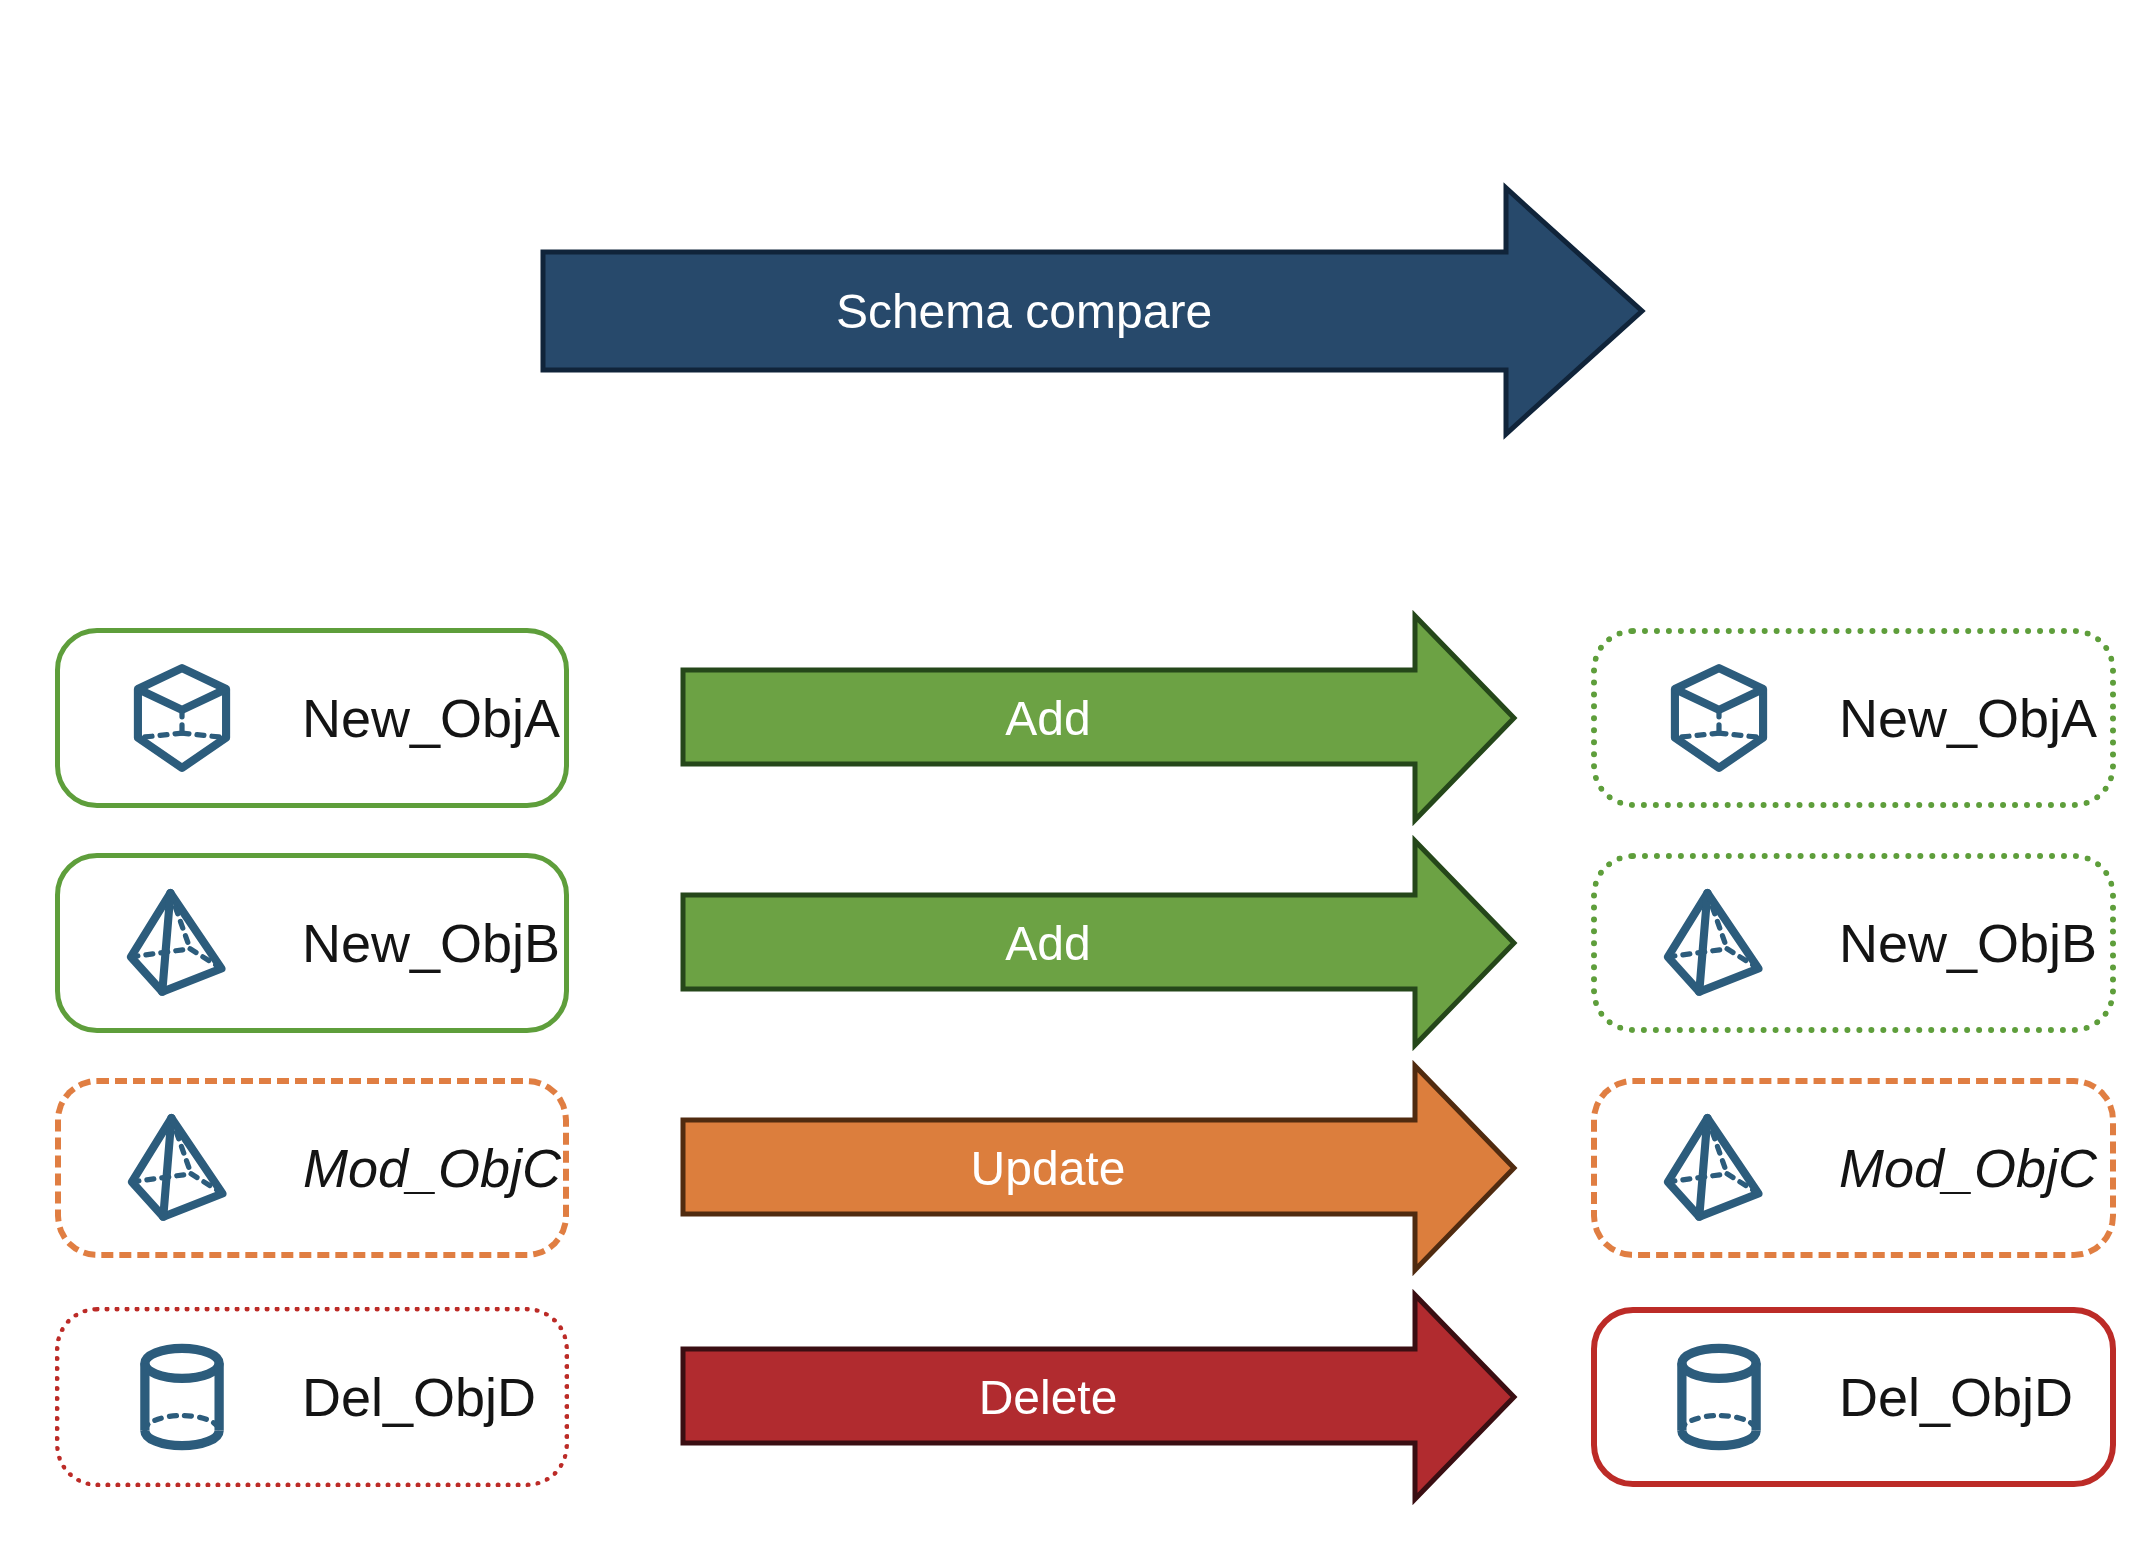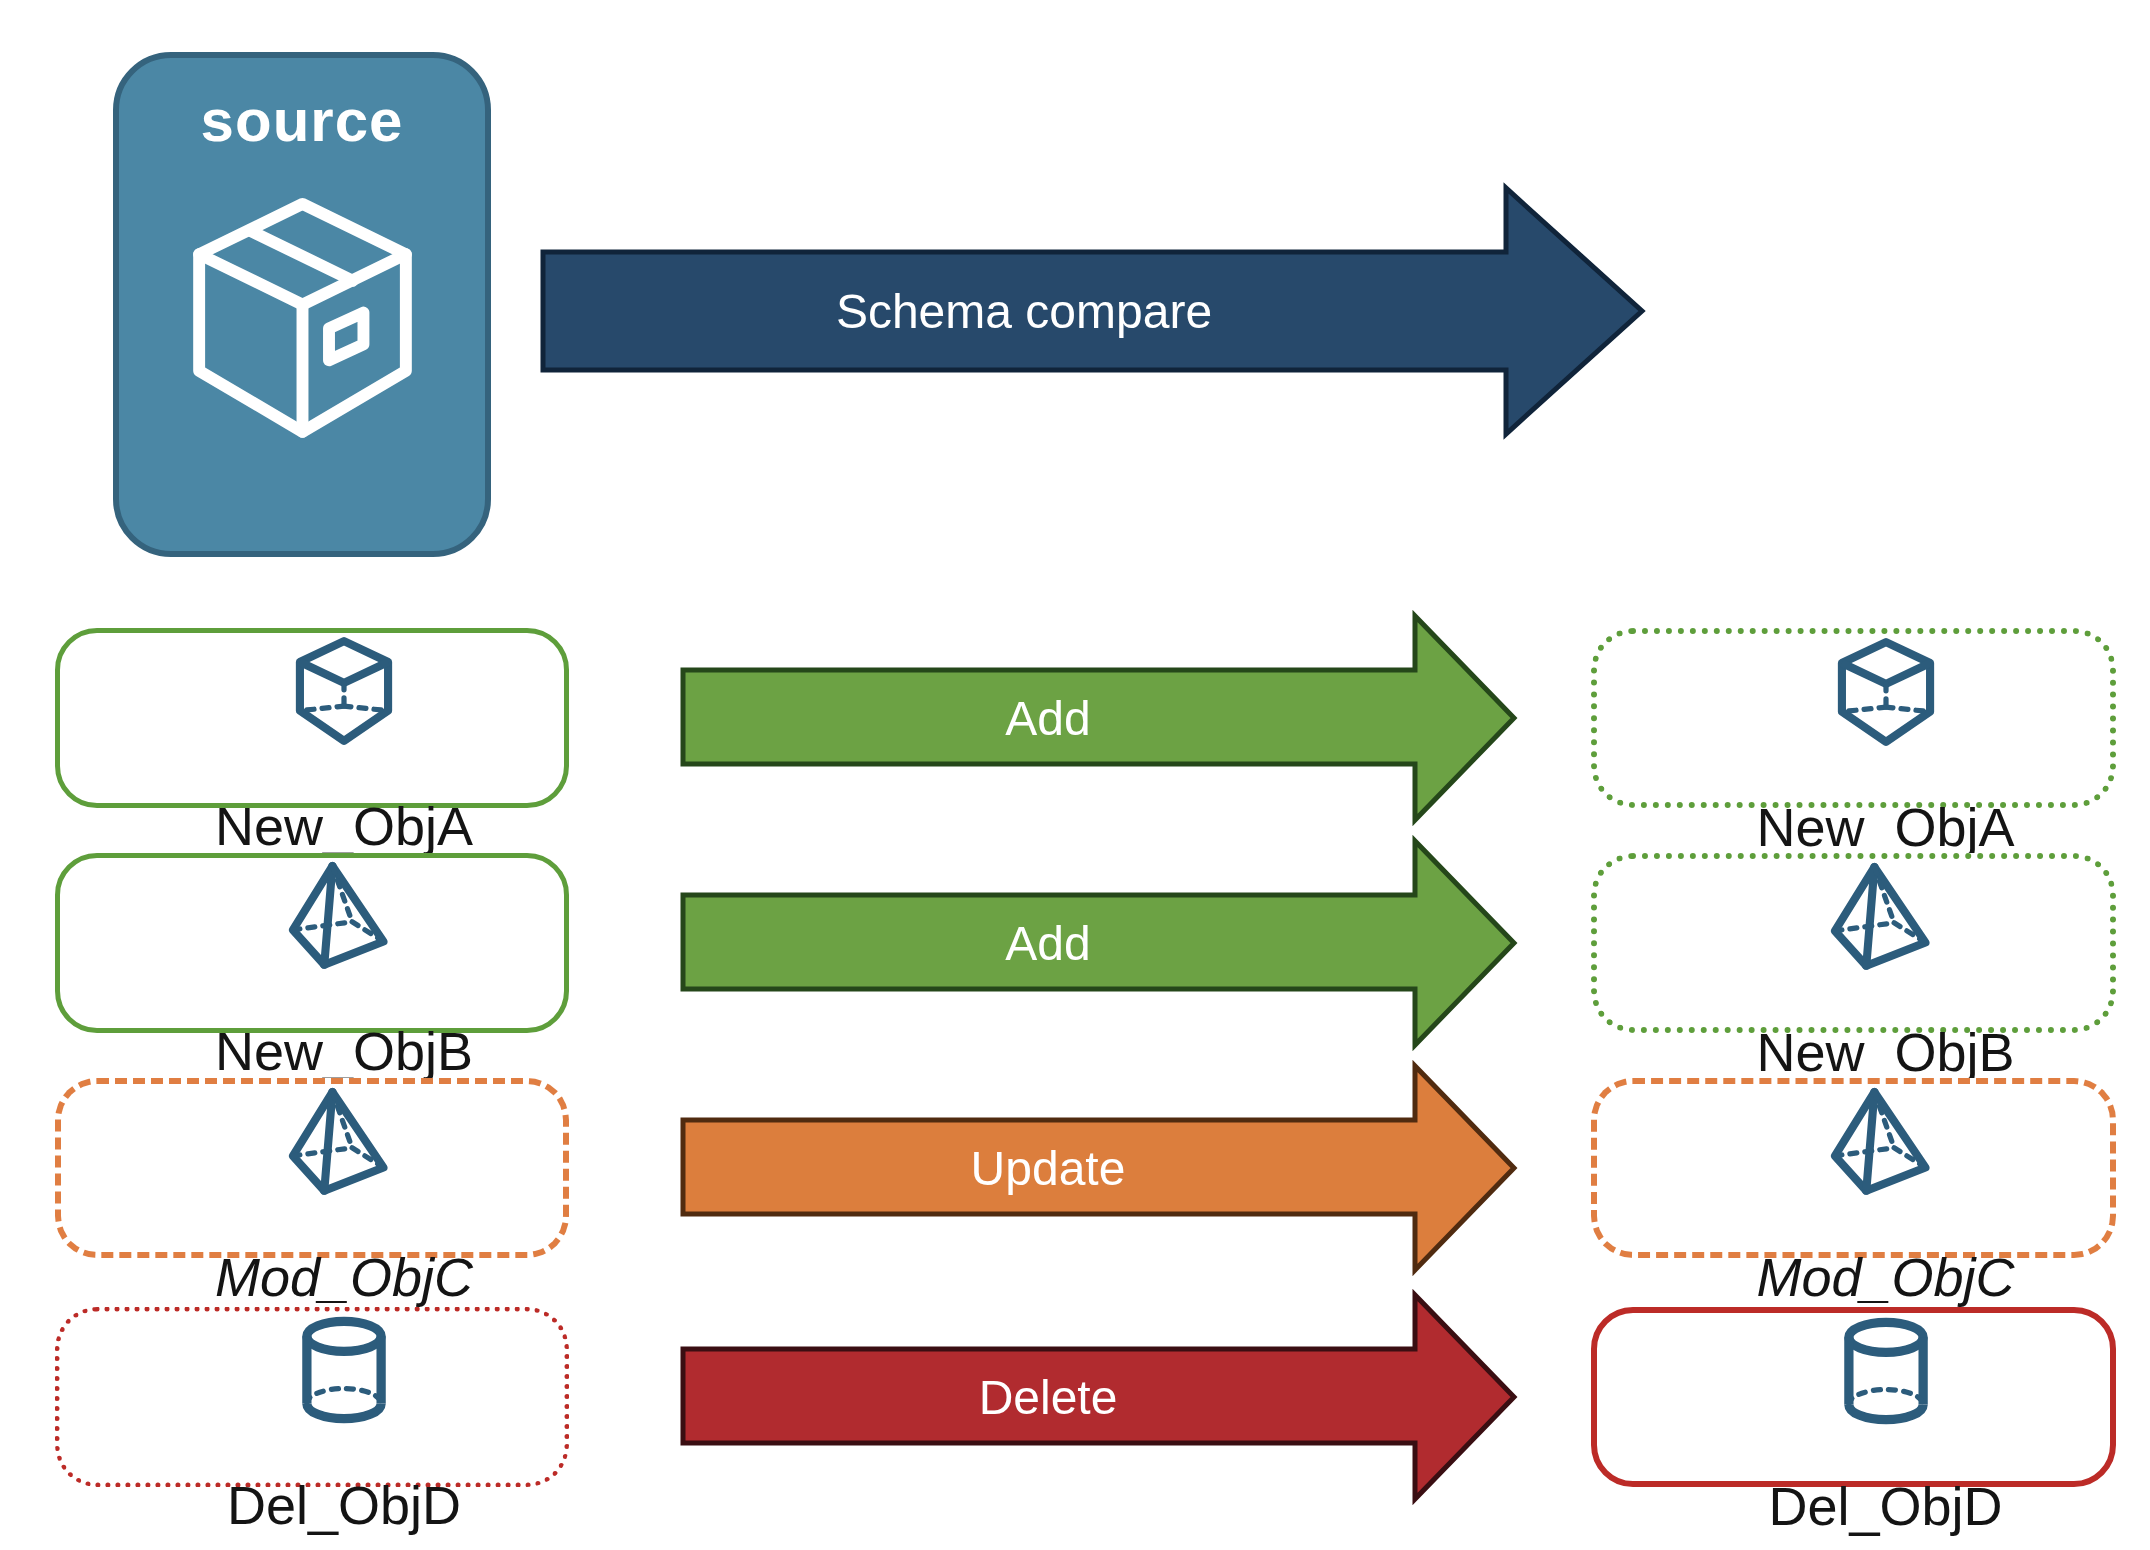--- a/index.html
+++ b/index.html
@@ -27,21 +27,21 @@
   .fill-navy  polygon{fill:#27496B;stroke:#10243A;stroke-width:5;}
   .fill-green polygon{fill:#6CA244;stroke:#25471A;stroke-width:5;}
   .fill-orange polygon{fill:#DC7E3D;stroke:#502B10;stroke-width:5;}
   .fill-red   polygon{fill:#B12B2F;stroke:#3A0E12;stroke-width:5;}
   svg.compare-arrow text{font-size:48px;}
   svg.action-arrow text{font-size:48px;}
   
   .row-card{
     position:absolute;box-sizing:border-box;width:514px;height:180px;
     background:#ffffff;border-radius:42px;
-    display:flex;align-items:center;padding-left:64px;gap:46px;flex-direction:column;
+    display:flex;align-items:center;padding-left:64px;gap:62px;
   }
   .row-card.right{left:1591px;width:525px;}
   .row-card.left{left:55px;}
   .b-green-solid {border:5px solid #5E9E3B;}
   .b-green-dotted{border:6px dotted #5E9E3B;}
   .b-orange-dashed{border:6px dashed #E07E42;font-style:italic;}
   .b-red-dotted  {border:5px dotted #BC2B27;}
   .b-red-solid   {border:6px solid #BC2B27;}
   .obj-icon{width:116px;height:116px;flex:0 0 auto;}
   .obj-label{color:#141414;font-size:54px;white-space:nowrap;}
@@ -79,32 +79,20 @@
       <line x1="18" y1="21" x2="18" y2="79"></line>
       <line x1="82" y1="21" x2="82" y2="79"></line>
       <path d="M18,79 A32,13 0 0 0 82,79"></path>
       <path d="M18,79 A32,13 0 0 1 82,79" stroke-width="4.5" stroke-dasharray="6 7" stroke-linecap="round"></path>
     </g>
   </symbol>
 </svg>
 
 <div class="canvas">
 
-  <div class="node" style="left:113px;top:52px;width:378px;height:505px;">
-    <div class="node-title">source</div>
-    <svg width="265" height="265" viewBox="0 0 100 100">
-      <g fill="none" stroke="#ffffff" stroke-width="4.5" stroke-linejoin="round" stroke-linecap="round">
-        <polygon points="50,6 89,25 89,69 50,92 11,69 11,25"></polygon>
-        <polyline points="11,25 50,44 89,25"></polyline>
-        <line x1="50" y1="44" x2="50" y2="92"></line>
-        <line x1="30" y1="16" x2="69" y2="35"></line>
-        <polygon points="60,53 73,47 73,59 60,65"></polygon>
-      </g>
-    </svg>
-  </div>
 
 
   <svg class="arrow compare-arrow fill-navy" style="left:540px;top:180px;" width="1105" height="262" viewBox="0 0 1105 262">
     <polygon points="3,72 966,72 966,8 1102,131 966,254 966,190 3,190"></polygon>
     <text x="484" y="131">Schema compare</text>
   </svg>
 
   <div class="row-card left b-green-solid" style="top:628px;">
     <svg class="obj-icon" viewBox="0 0 100 100">
         <use href="#sym-cube"></use>

